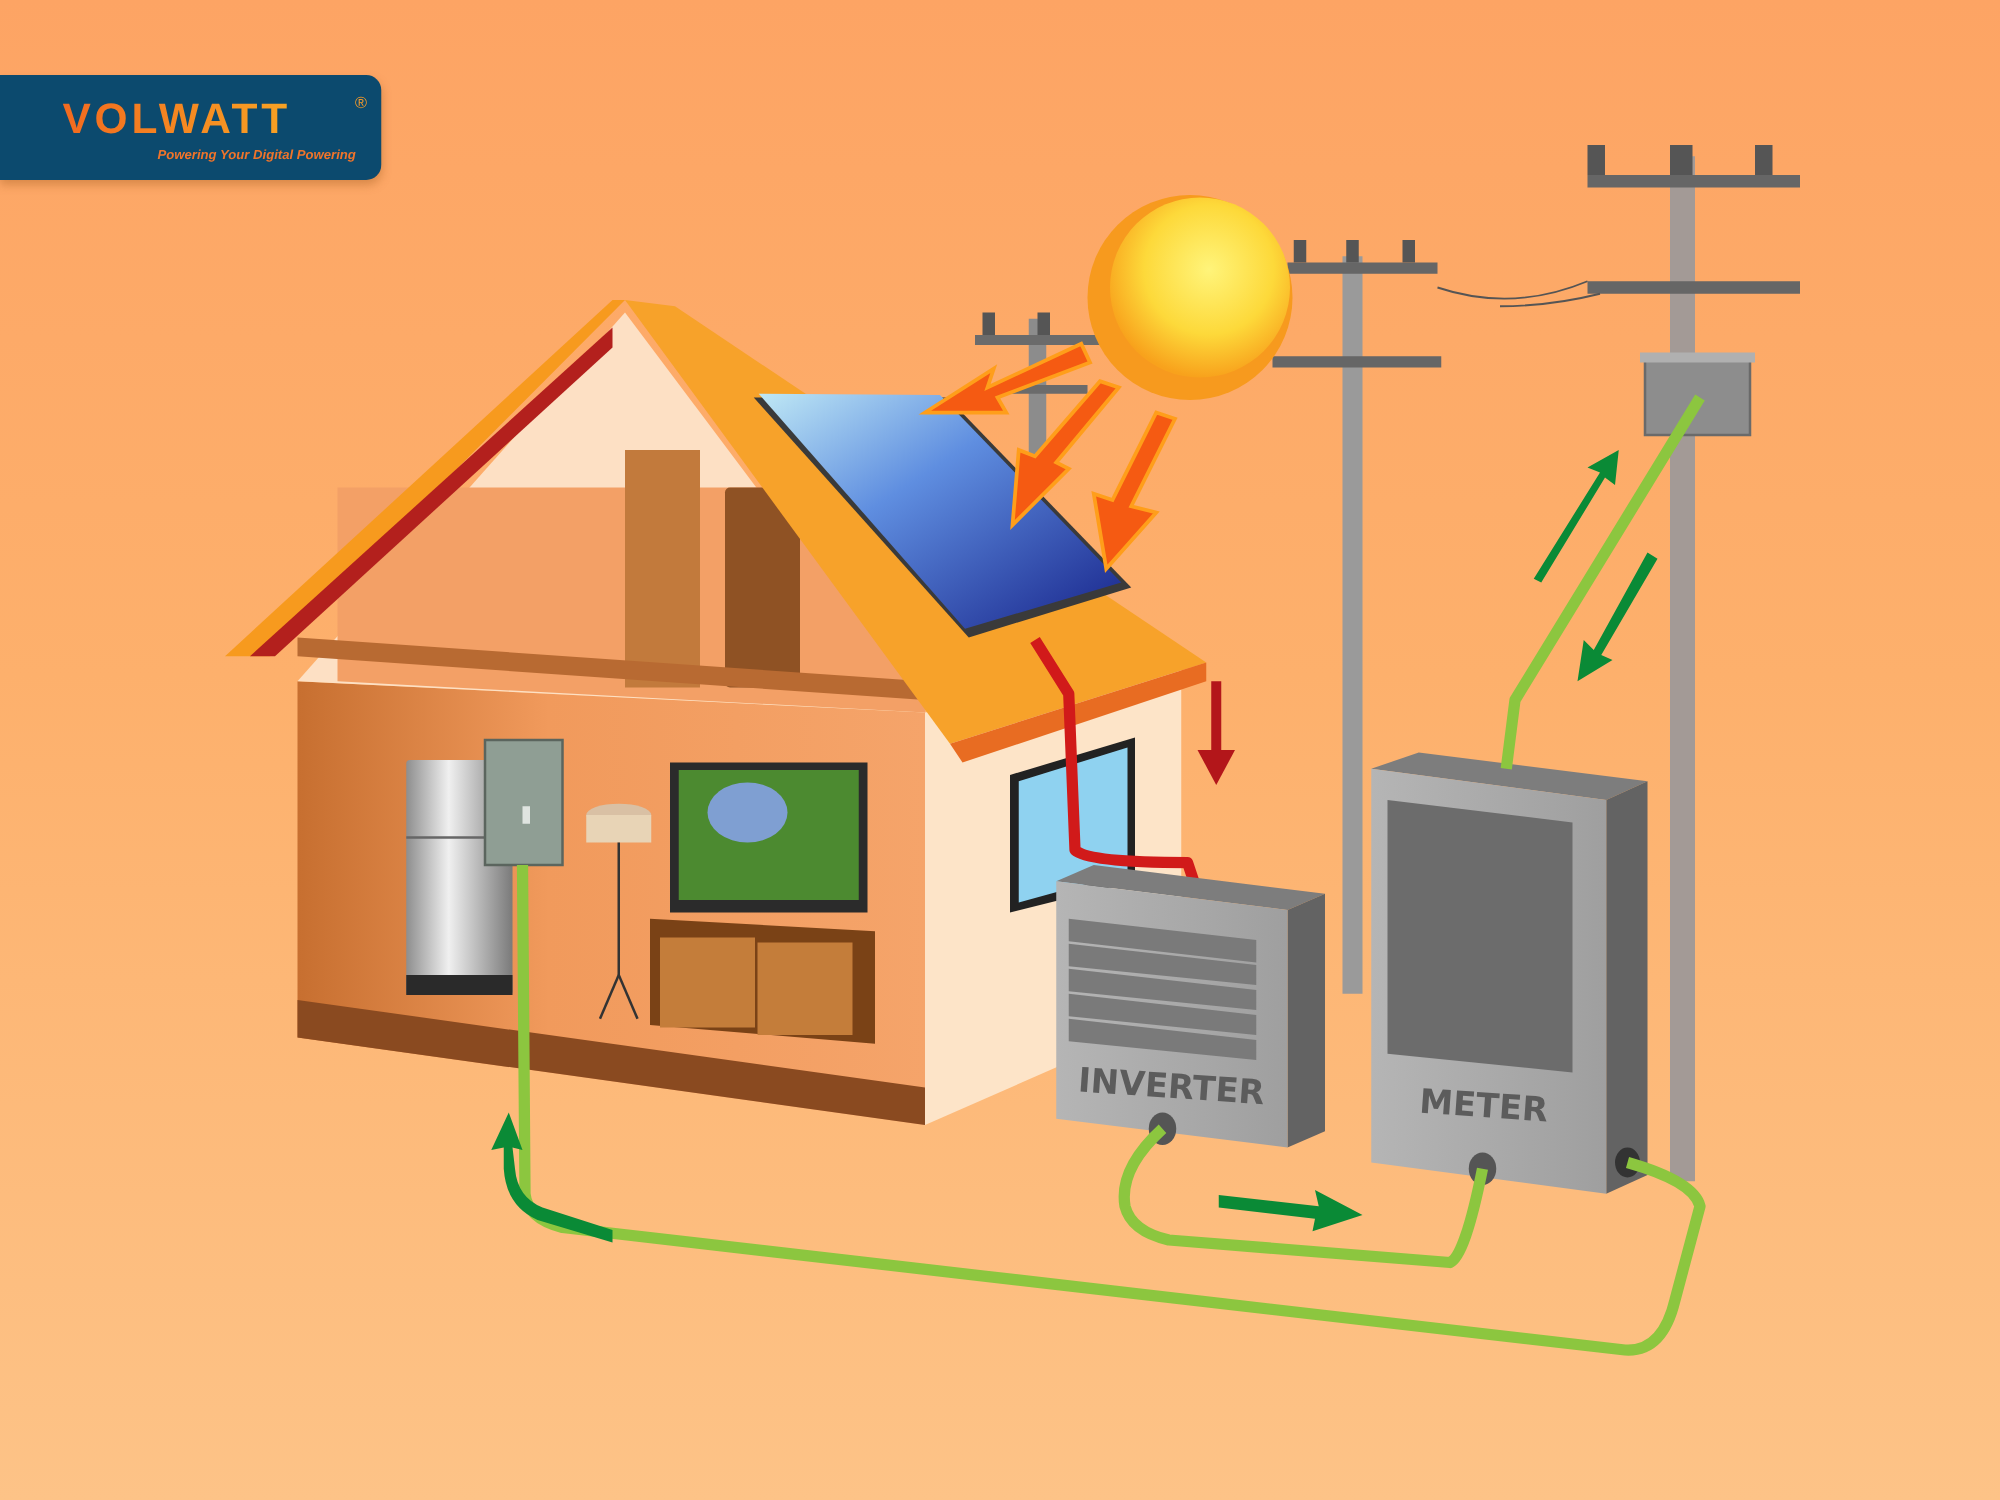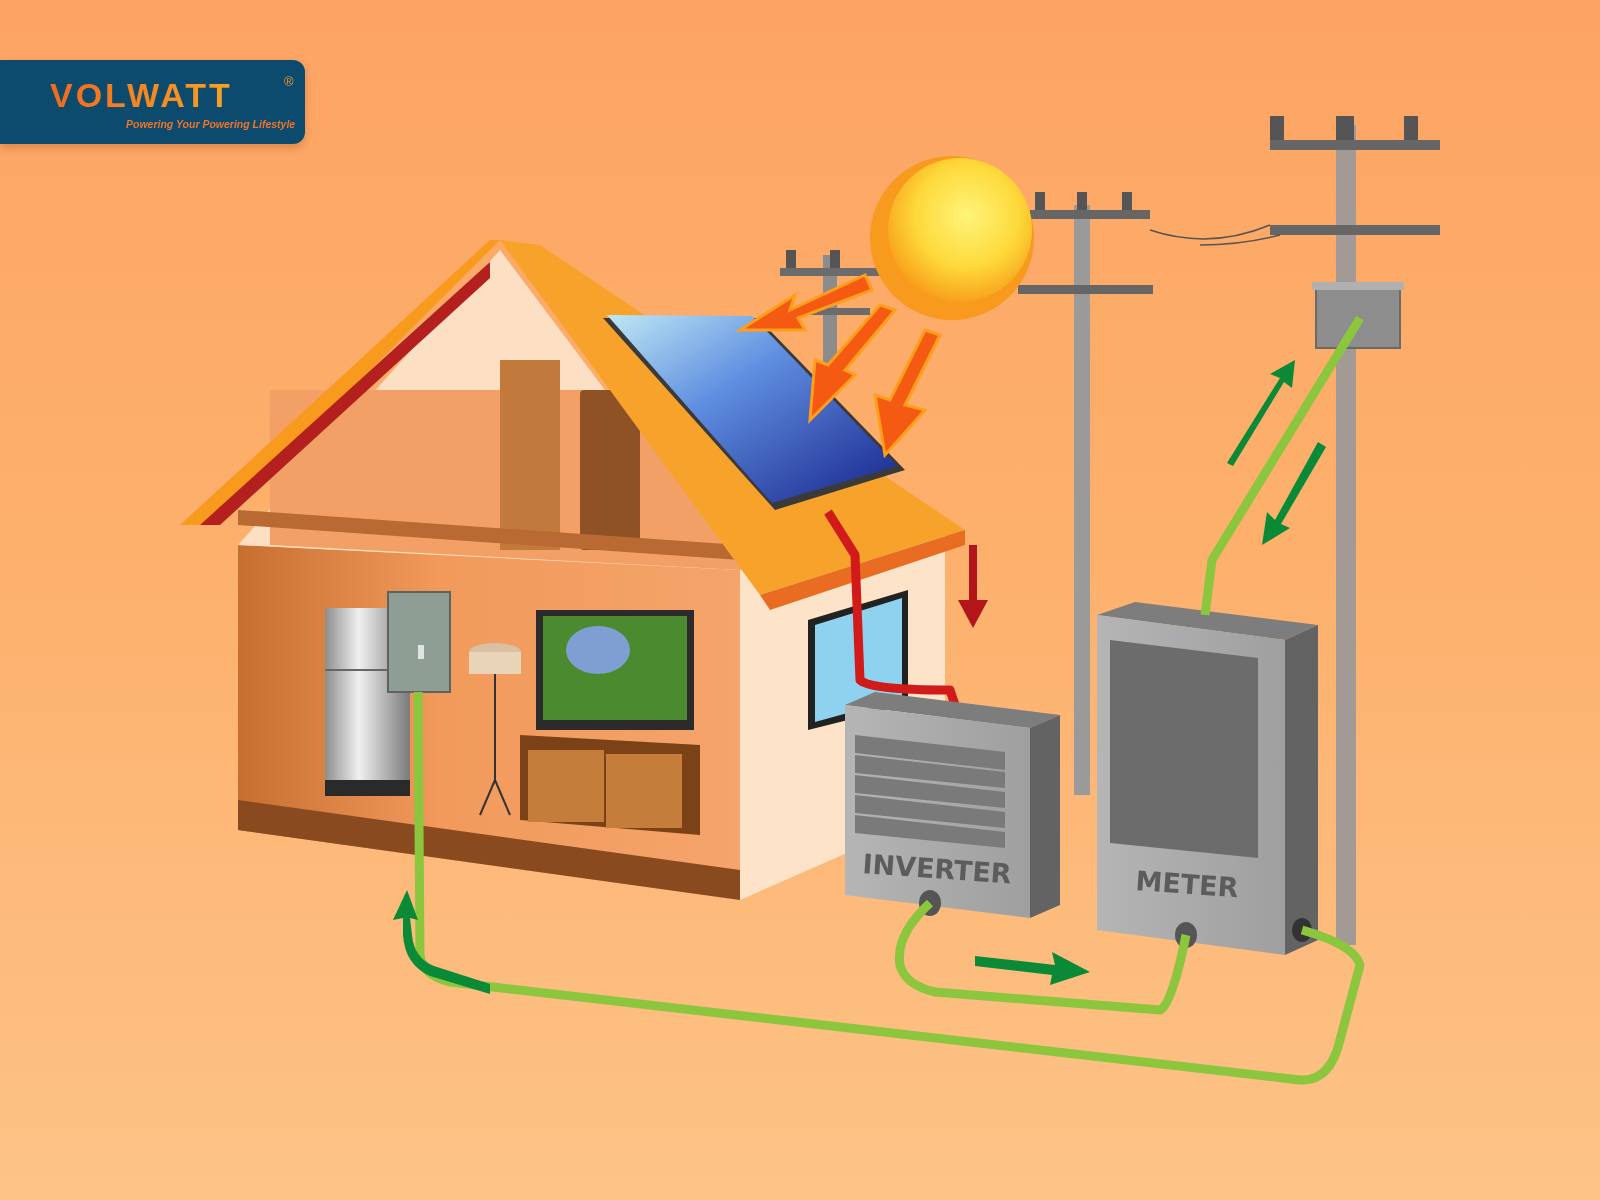--- a/index.html
+++ b/index.html
@@ -14,21 +14,21 @@
     .logo-tag { position:absolute; left:126px; top:58px; font-size:10.5px; font-style:italic; font-weight:bold; color:#f0742a; }
     svg.scene { position:absolute; left:0; top:0; }
     .lbl { font-family:"DejaVu Sans", sans-serif; font-size:27px; fill:#5c5c5c; font-weight:bold; }
   </style>
 </head>
 <body>
 
 <div class="logo-card">
   <div class="logo-word">VOLWATT</div>
   <div class="logo-reg">®</div>
-  <div class="logo-tag">Powering Your Powering Lifestyle</div>
+  <div class="logo-tag">Powering Your Digital Powering</div>
 </div>
 
 <svg class="scene" width="1600" height="1200" viewBox="0 0 1600 1200">
   <defs>
     <linearGradient id="panelG" x1="0" y1="0" x2="1" y2="1">
       <stop offset="0" stop-color="#bfe8f5"></stop>
         <stop offset="0.4" stop-color="#5f8ee0"></stop>
         <stop offset="1" stop-color="#17238a"></stop>
     </linearGradient>
     <radialGradient id="sunG" cx="0.55" cy="0.4" r="0.6">

